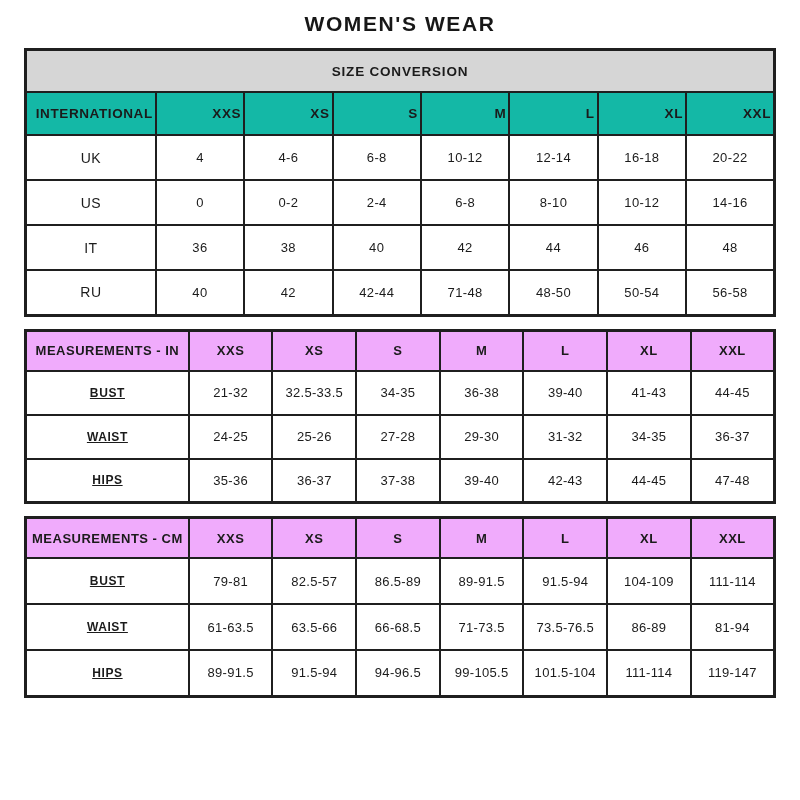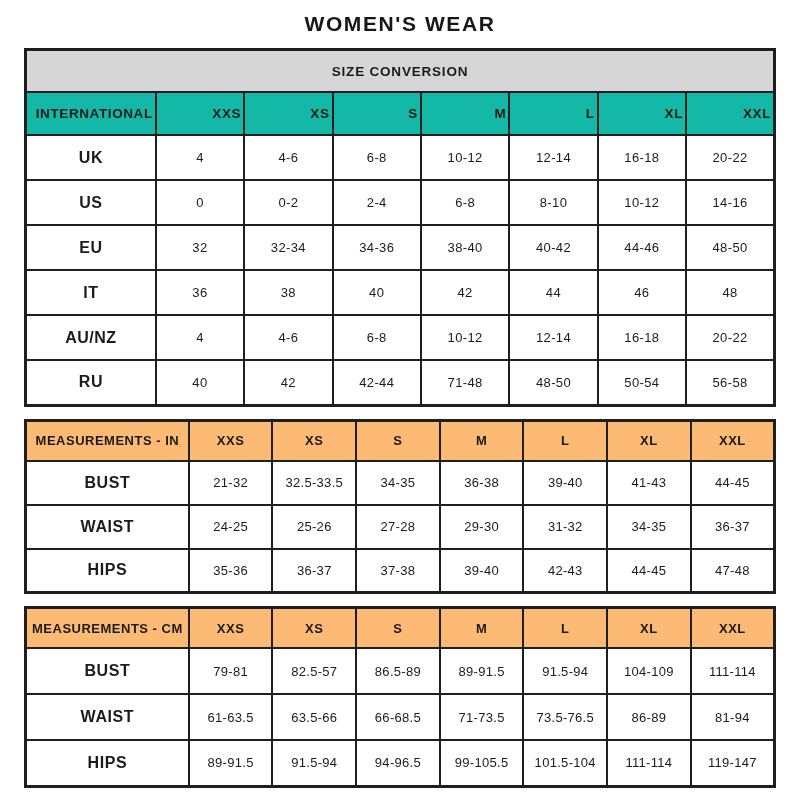--- a/index.html
+++ b/index.html
@@ -53,43 +53,44 @@
   .t1 .header-row th {
     height: 41px;
     font-size: 13.5px;
     font-weight: 700;
     letter-spacing: 0.6px;
     background: #14b8a6;
     text-align: right;
   }
   .t1 tbody tr { height: 45px; }
   .t1 tbody th.row-label {
-    font-size: 16px;
-    font-weight: 700;
+    font-size: 14px;
+    font-weight: 400;
     letter-spacing: 0.5px;
   }
   .t1 tbody td {
     font-size: 13px;
     font-weight: 400;
     letter-spacing: 0.4px;
   }
   
   .tm .header-row th {
-    background: #fdba74;
+    background: #f0abfc;
     height: 38px;
     font-size: 13px;
     font-weight: 700;
     letter-spacing: 0.5px;
   }
   .tm tbody tr { height: 44px; }
   .t3 tbody tr { height: 46px; }
   .tm tbody th.row-label {
-    font-size: 16px;
+    font-size: 12px;
     font-weight: 700;
     letter-spacing: 0.6px;
+    text-decoration: underline;
   }
   .tm tbody td {
     font-size: 13px;
     font-weight: 400;
     letter-spacing: 0.3px;
   }
   
   .t1 col.label-col { width: 17.4%; }
   .t1 col.size-col  { width: 11.8%; }
   .tm col.label-col { width: 21.8%; }
@@ -143,48 +144,28 @@
           <th class="row-label">US</th>
           <td>0</td>
           <td>0-2</td>
           <td>2-4</td>
           <td>6-8</td>
           <td>8-10</td>
           <td>10-12</td>
           <td>14-16</td>
         </tr>
         <tr>
-          <th class="row-label">EU</th>
-          <td>32</td>
-          <td>32-34</td>
-          <td>34-36</td>
-          <td>38-40</td>
-          <td>40-42</td>
-          <td>44-46</td>
-          <td>48-50</td>
-        </tr>
-        <tr>
           <th class="row-label">IT</th>
           <td>36</td>
           <td>38</td>
           <td>40</td>
           <td>42</td>
           <td>44</td>
           <td>46</td>
           <td>48</td>
-        </tr>
-        <tr>
-          <th class="row-label">AU/NZ</th>
-          <td>4</td>
-          <td>4-6</td>
-          <td>6-8</td>
-          <td>10-12</td>
-          <td>12-14</td>
-          <td>16-18</td>
-          <td>20-22</td>
         </tr>
         <tr>
           <th class="row-label">RU</th>
           <td>40</td>
           <td>42</td>
           <td>42-44</td>
           <td>71-48</td>
           <td>48-50</td>
           <td>50-54</td>
           <td>56-58</td>

